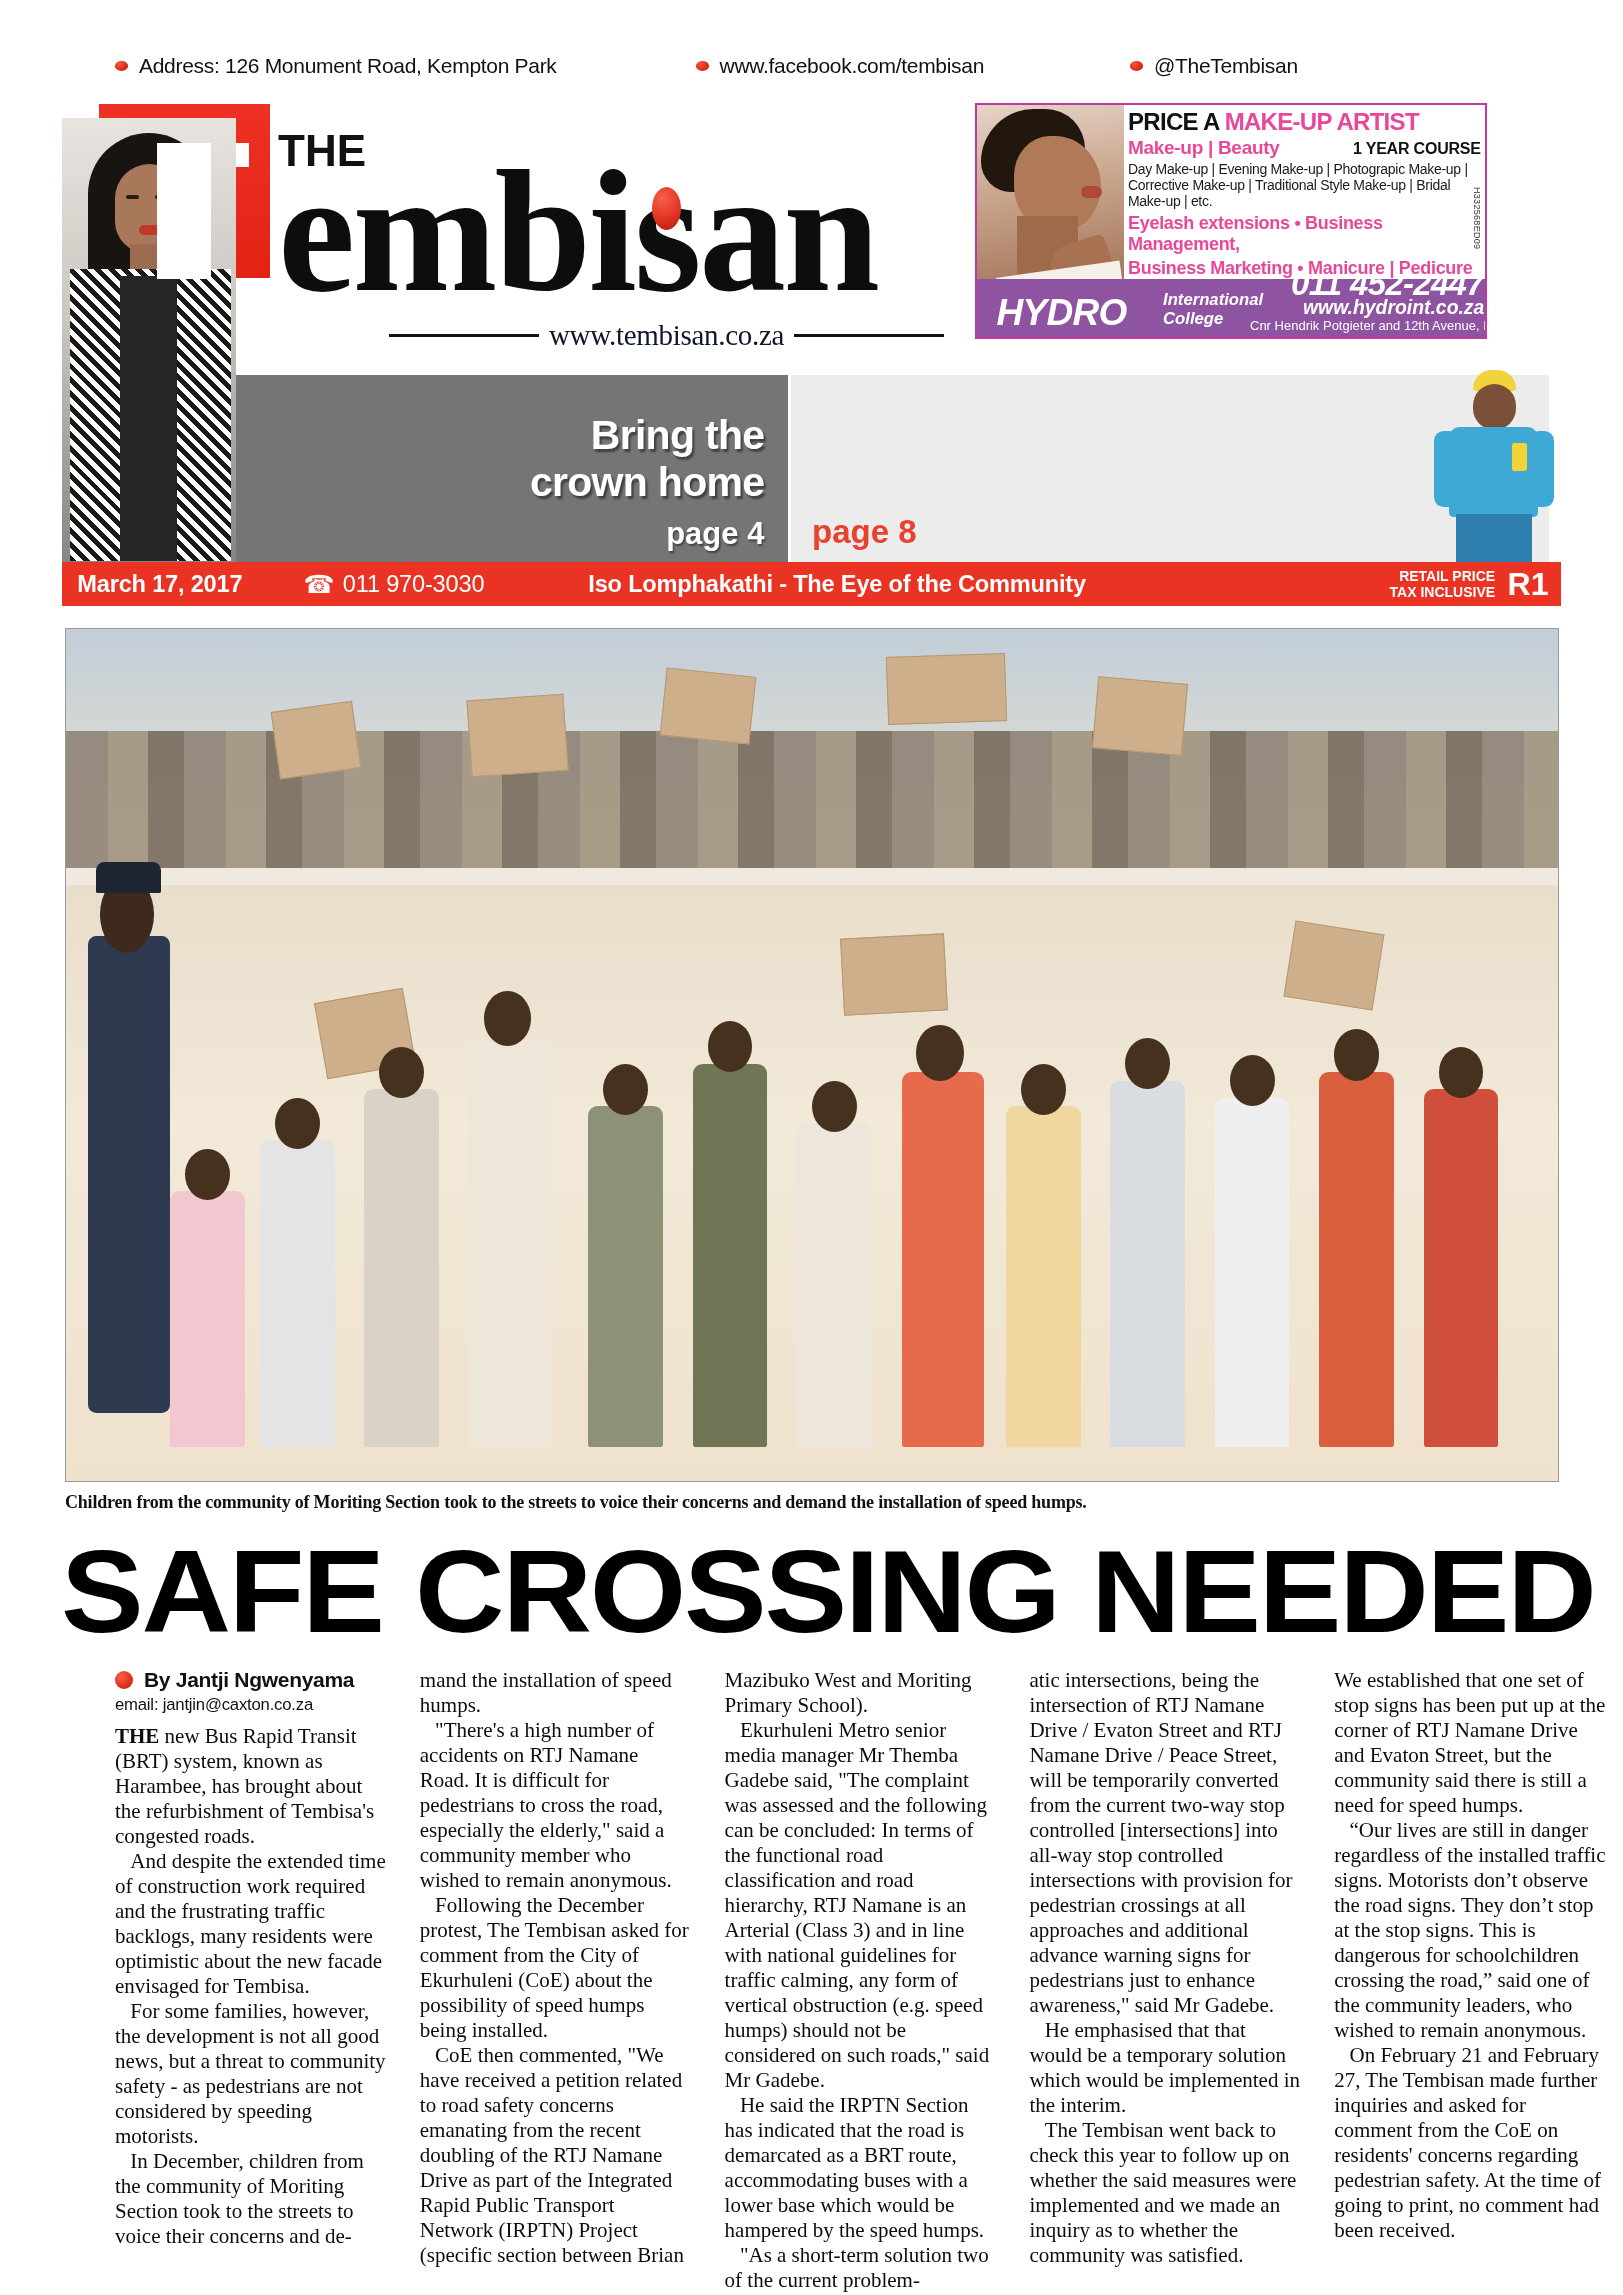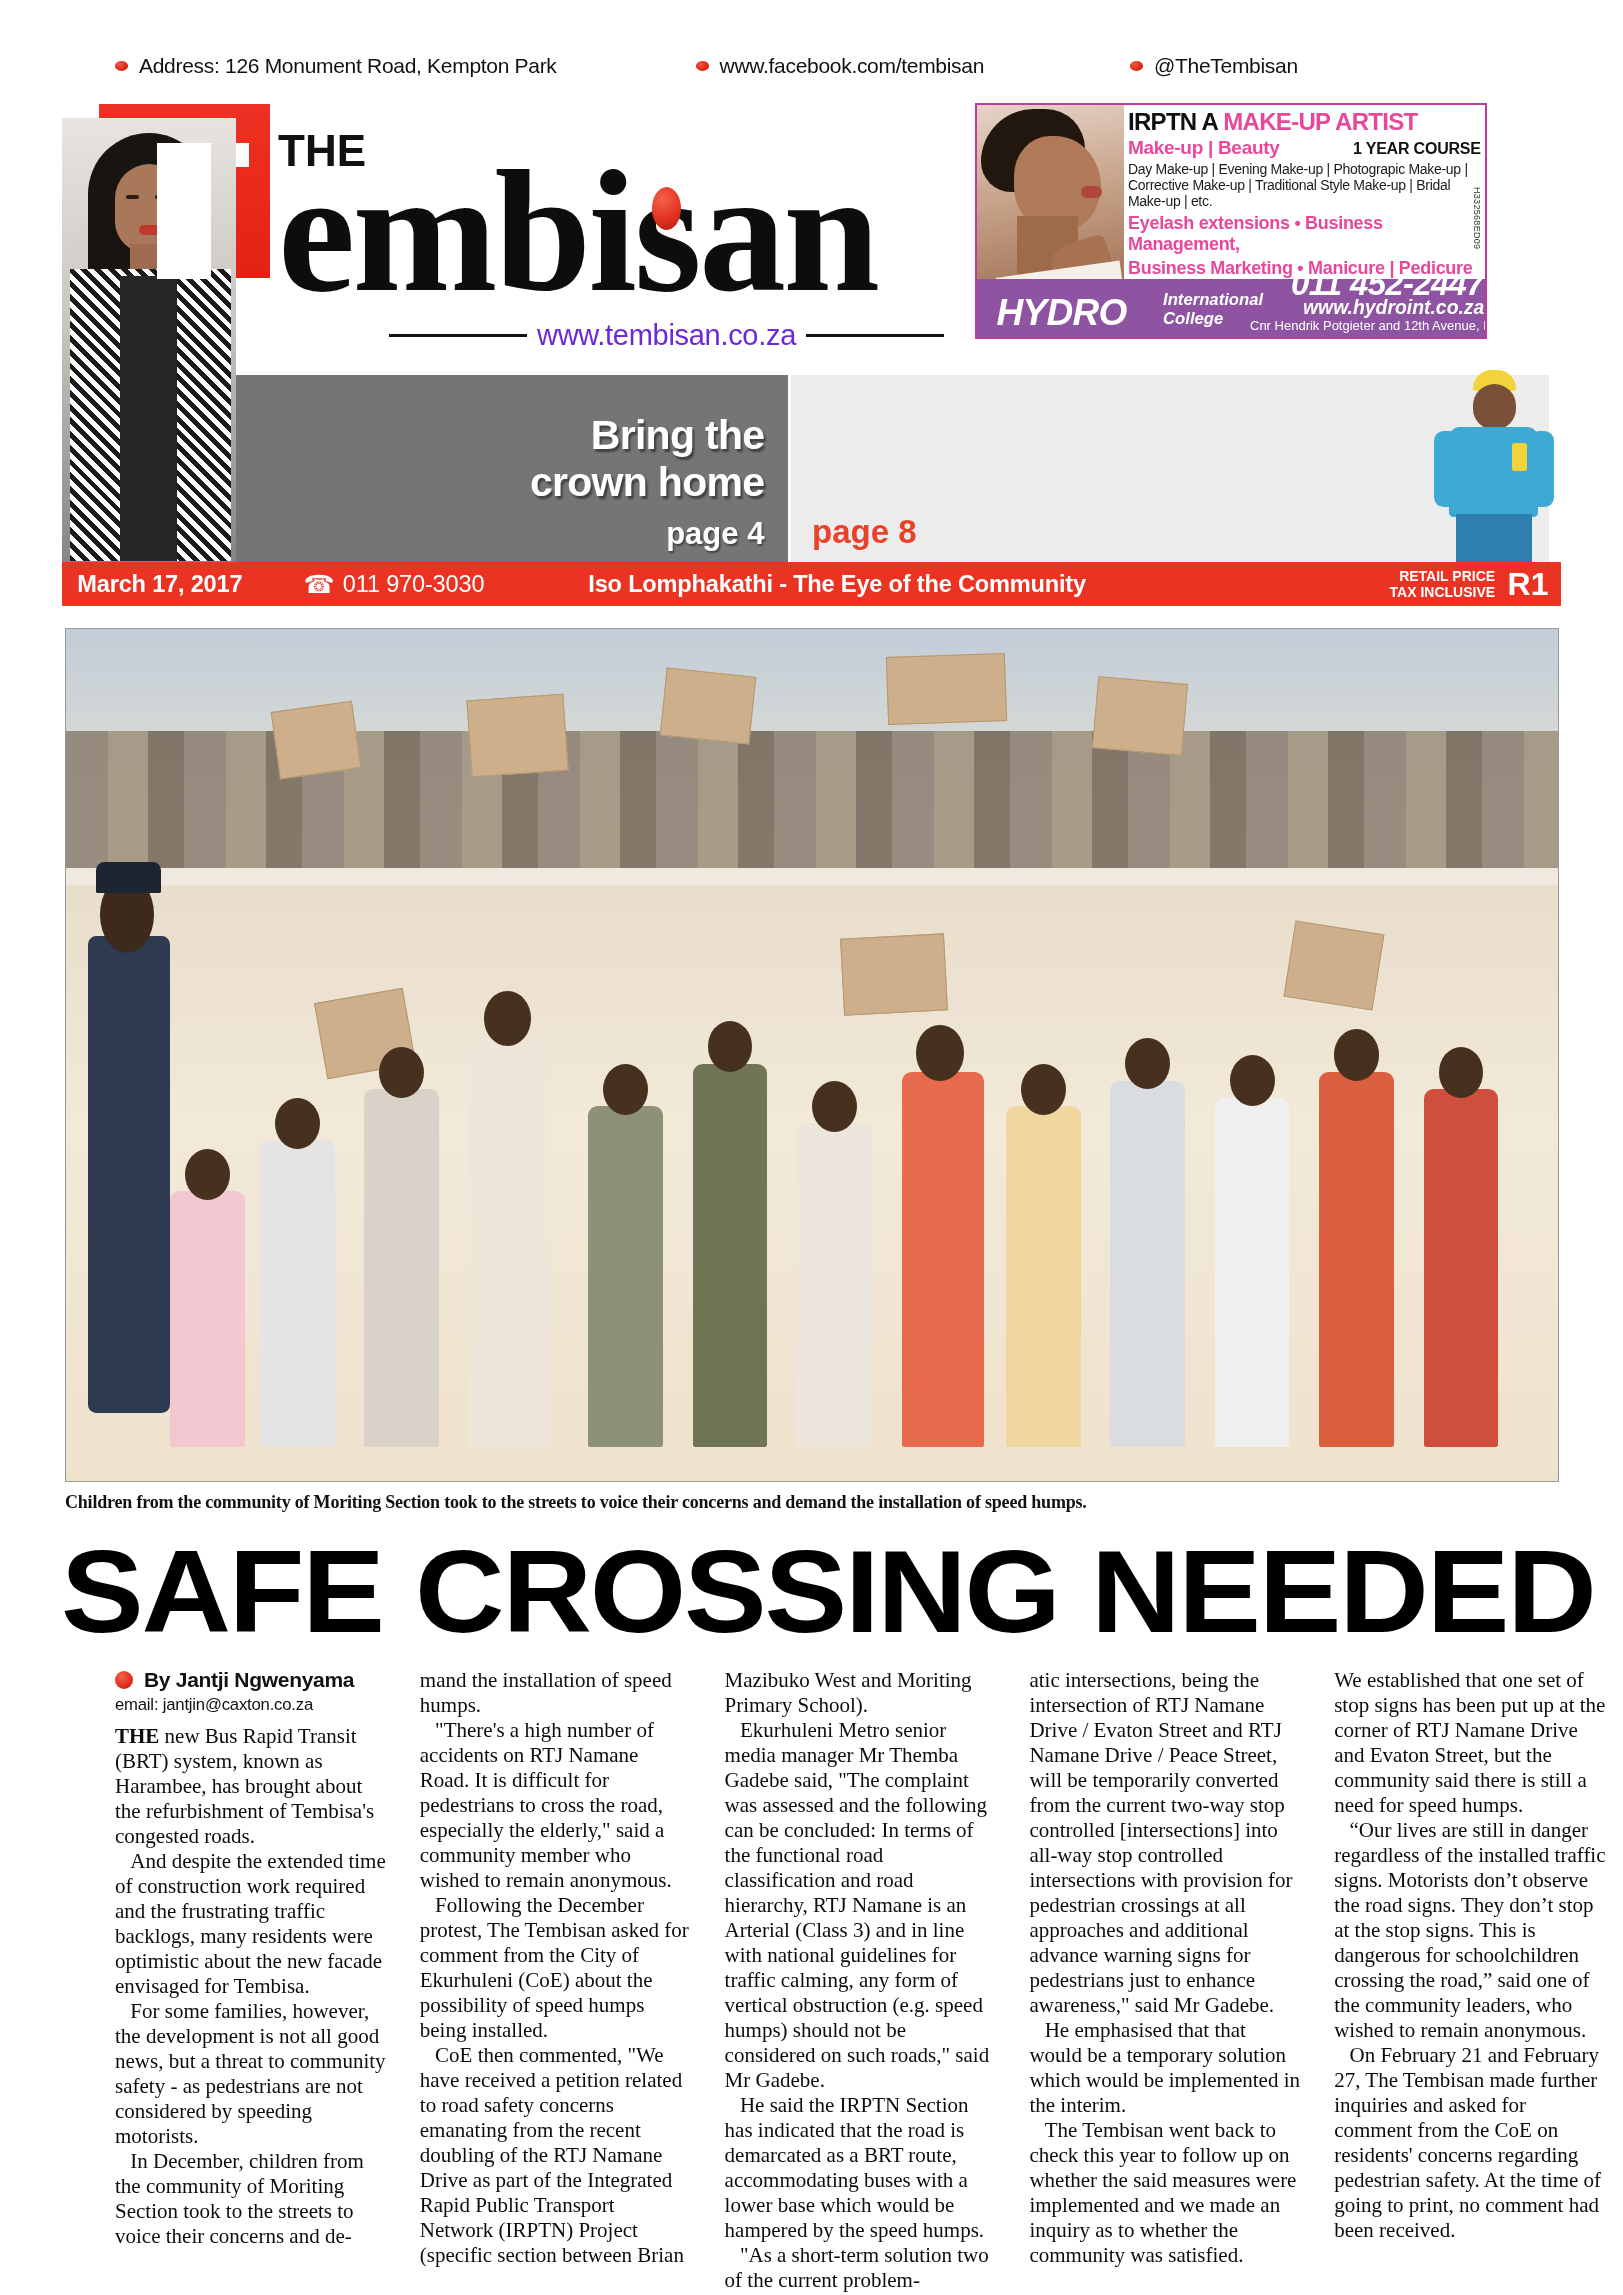--- a/index.html
+++ b/index.html
@@ -57,21 +57,21 @@
     border-radius:50%;
     background: radial-gradient(circle at 35% 28%, #f4604a 0%, #e33220 55%, #b21d0f 100%);
     z-index:5;
   }
   .siteurl-wrap {
     position:absolute; left:389px; top:236px; width:555px;
     display:flex; align-items:center; gap:9.7px;
   }
   .rule { flex:1; height:3.5px; background:#111; }
   .siteurl {
-    font-family:Liberation Sans, sans-serif; font-size:29px; color:#6d28d9;
+    font-family:Liberation Serif, serif; font-size:29px; color:#0f172a;
     white-space:nowrap; letter-spacing:-0.3px;
   }
 
   
   .womanphoto {
     position:absolute; left:62px; top:118px; width:174px; height:444px;
     background:
       linear-gradient(165deg, rgba(255,255,255,0.0) 0%, rgba(0,0,0,0.05) 100%),
       linear-gradient(180deg, #e8e4df 0%, #cfcac4 45%, #8e8b88 100%);
     overflow:hidden;
@@ -327,21 +327,21 @@
       <div class="hp-hair"></div>
       <div class="hp-face"></div>
       <div class="hp-lip"></div>
       <div class="hp-neck"></div>
       <div class="hp-hand"></div>
       <div class="hp-cloth"></div>
     </div>
 
     <div class="hy-body">
       <div class="hy-l1">
-        <span class="blk">IRPTN A </span><span class="pnk">MAKE-UP ARTIST</span>
+        <span class="blk">PRICE A </span><span class="pnk">MAKE-UP ARTIST</span>
       </div>
       <div class="hy-row2">
         <span class="hy-makeupbeauty">Make-up | Beauty</span>
         <span class="hy-year">1 YEAR COURSE</span>
       </div>
       <div class="hy-small">Day Make-up | Evening Make-up | Photograpic Make-up | Corrective Make-up | Traditional Style Make-up | Bridal Make-up | etc.</div>
       <div class="hy-pink-b">Eyelash extensions • Business Management,</div>
       <div class="hy-pink-b">Business Marketing • Manicure | Pedicure</div>
       <div class="hy-nailrow">
         <span class="hy-nail">Nail</span>

